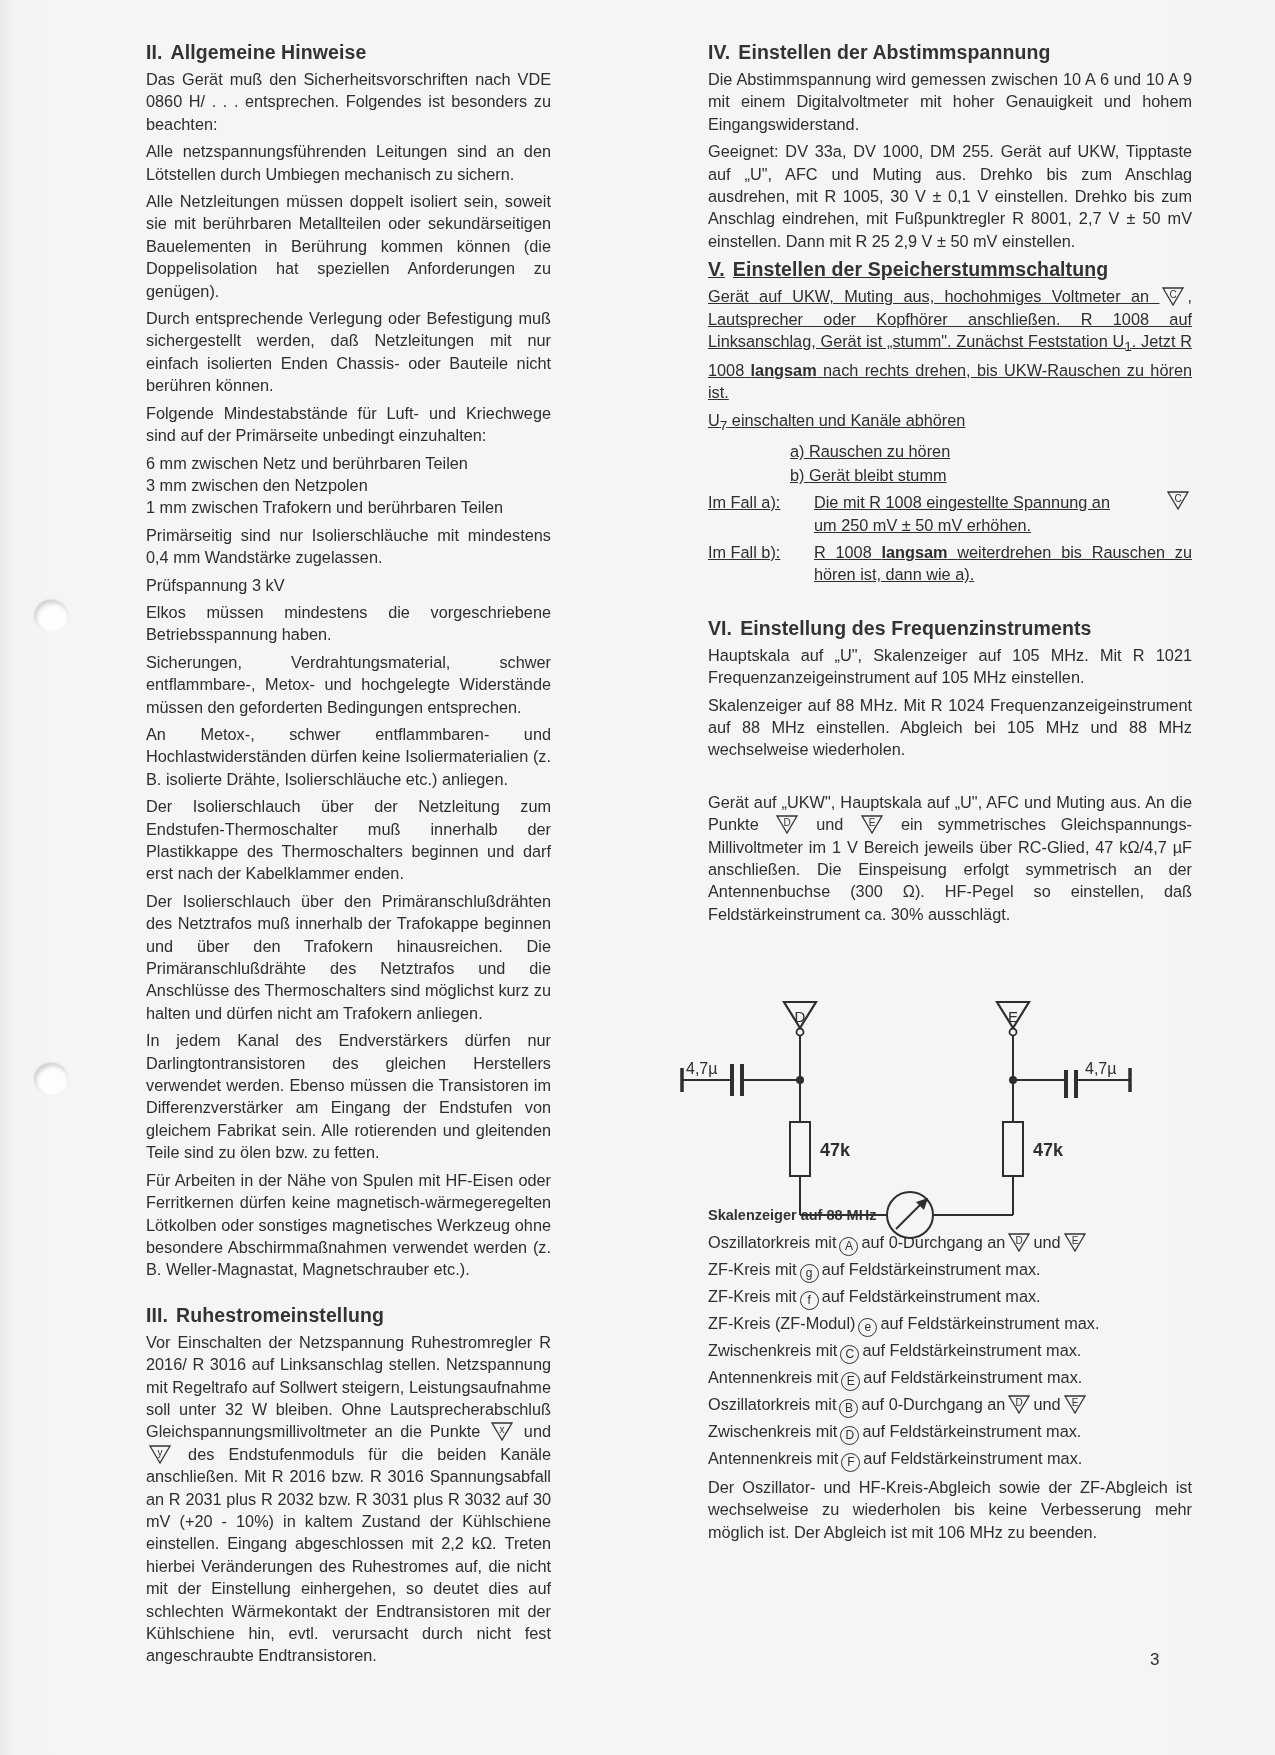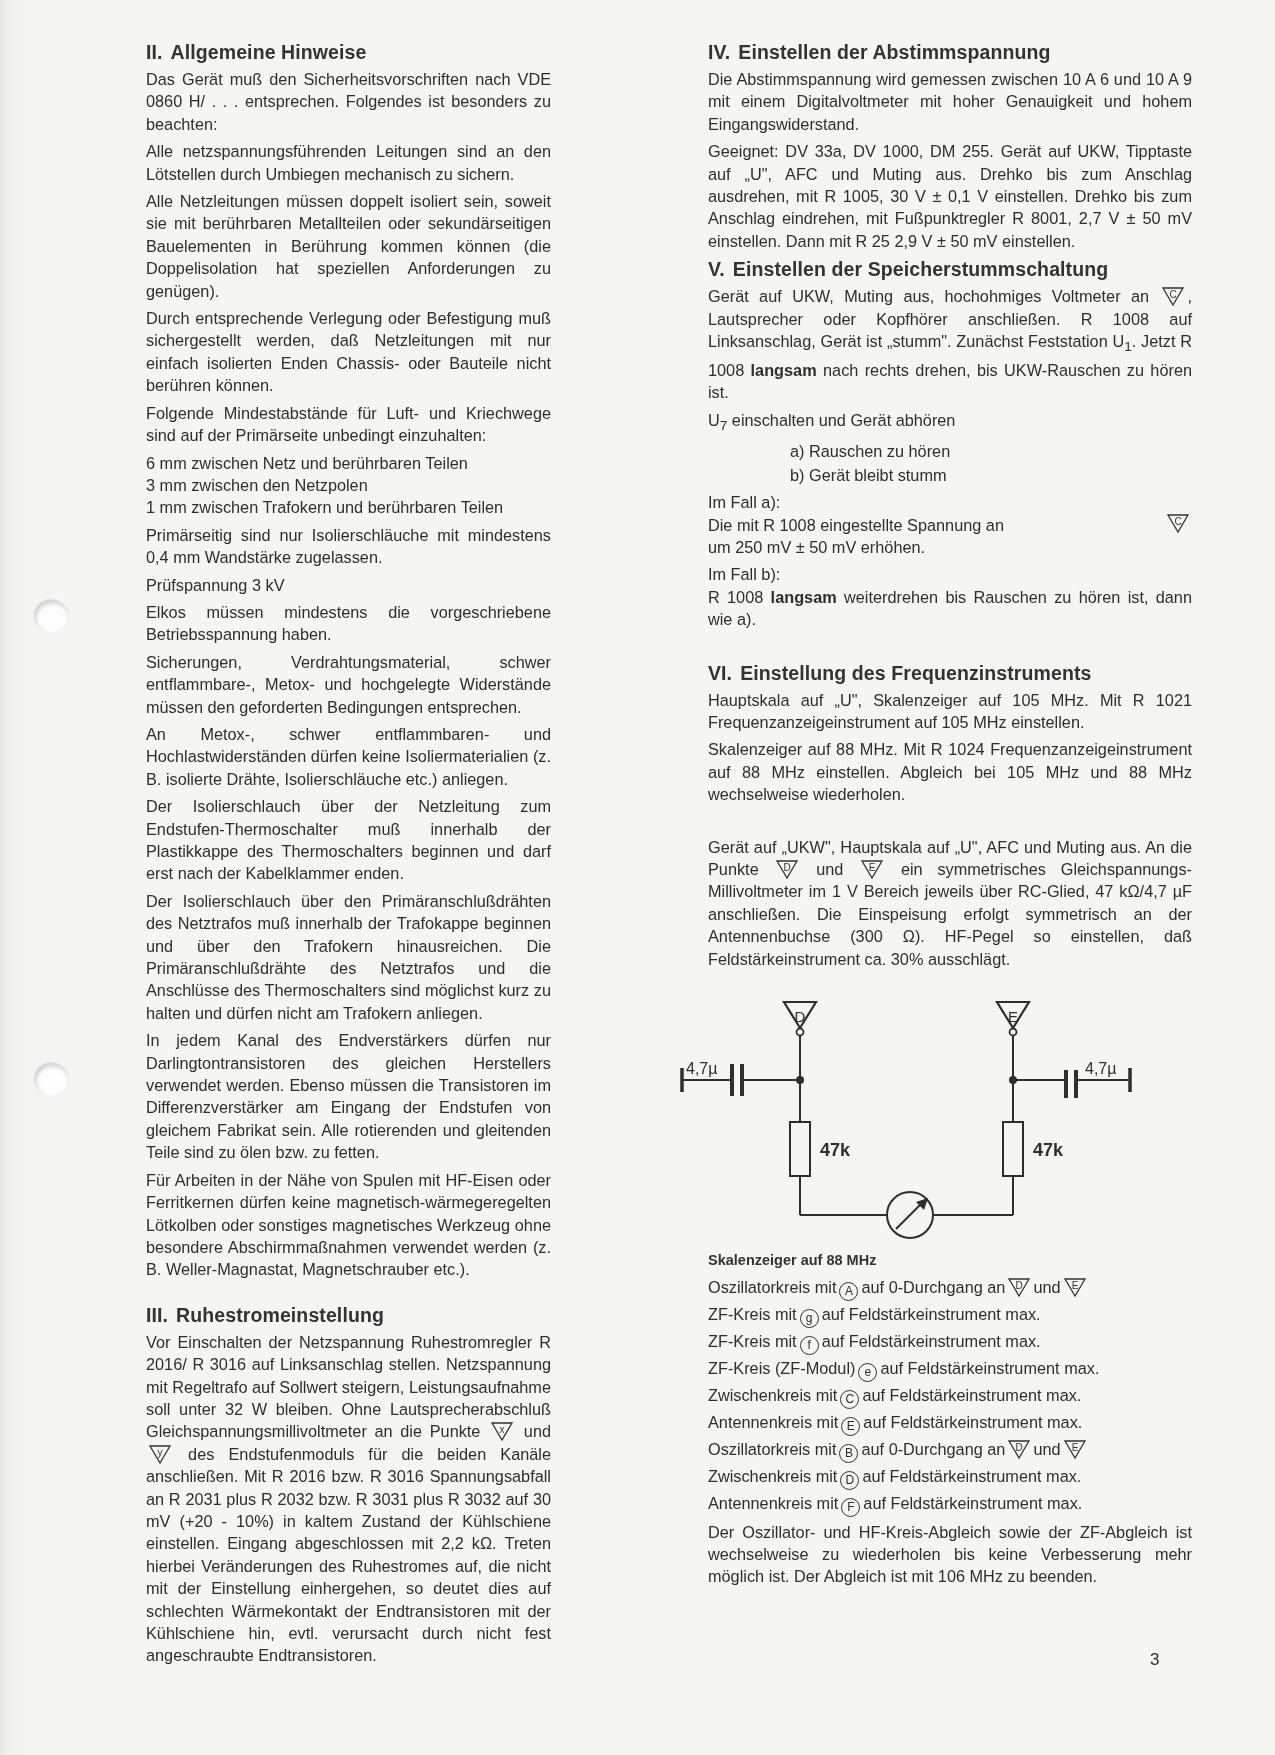--- a/index.html
+++ b/index.html
@@ -15,21 +15,21 @@
   h2{font-size:19.5px;font-weight:bold;margin:0 0 4px 0;line-height:24px;color:#333;letter-spacing:0.1px;}
   h2 .num{margin-right:8px;}
   p{margin:0 0 5px 0;text-align:justify;}
   .lines div{line-height:22.4px;}
   .sub{font-weight:bold;font-size:14.5px;margin:6px 0 2px 0;color:#333;}
   .step{white-space:nowrap;line-height:26.5px;}
   .tri{display:inline-block;position:relative;width:22px;height:19px;vertical-align:-4px;margin:0 3px;}
   .tri svg{position:absolute;left:0;top:0;}
   .circ{display:inline-block;width:17px;height:17px;border:1.3px solid #333;border-radius:50%;
         font-size:12px;line-height:17px;text-align:center;vertical-align:-2px;margin:0 3px;}
-  .fall{display:flex;margin-bottom:5px;flex-direction:column;}
+  .fall{display:flex;margin-bottom:5px;}
   .fall .lbl{width:106px;flex:none;}
   .fall .txt{flex:1;text-align:justify;}
   .indent{padding-left:82px;}
   .pagenum{position:absolute;left:1150px;top:1650px;font-size:17px;}
   .diagram{position:absolute;left:670px;top:990px;width:480px;height:260px;}
   b.bold{font-weight:bold;}
 </style>
 </head>
 <body>
 
@@ -79,32 +79,32 @@
     </section>
   </div>
 
   <div class="col col-right">
     <section>
       <h2><span class="num">IV.</span><span>Einstellen der Abstimmspannung</span></h2>
       <p>Die Abstimmspannung wird gemessen zwischen 10 A 6 und 10 A 9 mit einem Digitalvoltmeter mit hoher Genauigkeit und hohem Eingangswiderstand.</p>
       <p>Geeignet: DV 33a, DV 1000, DM 255. Gerät auf UKW, Tipptaste auf „U", AFC und Muting aus. Drehko bis zum Anschlag ausdrehen, mit R 1005, 30 V ± 0,1 V einstellen. Drehko bis zum Anschlag eindrehen, mit Fußpunktregler R 8001, 2,7 V ± 50 mV einstellen. Dann mit R 25 2,9 V ± 50 mV einstellen.</p>
     </section>
 
-    <section style="">
+    <section style="text-decoration:underline;">
       <h2><span class="num">V.</span><span>Einstellen der Speicherstummschaltung</span></h2>
       <p>
         <span>Gerät auf UKW, Muting aus, hochohmiges Voltmeter an</span>
         <span class="tri"><svg width="22" height="19" viewBox="0 0 22 19">
               <path d="M1 1 L21 1 L11 18 Z" fill="none" stroke="#333" stroke-width="1.3"></path>
               <text x="11" y="11" font-size="10" text-anchor="middle" fill="#333" font-family="Liberation Sans, sans-serif">C</text>
             </svg></span><span>, Lautsprecher oder Kopfhörer anschließen. R 1008 auf Linksanschlag, Gerät ist „stumm". Zunächst Feststation U</span><sub>1</sub><span>. Jetzt R 1008</span>
         <b class="bold">langsam</b>
         <span>nach rechts drehen, bis UKW-Rauschen zu hören ist.</span>
       </p>
-      <p style="margin-bottom:2px;"><span>U</span><sub>7</sub><span> einschalten und Gerät abhören</span></p>
+      <p style="margin-bottom:2px;"><span>U</span><sub>7</sub><span> einschalten und Kanäle abhören</span></p>
       <div class="indent" style="line-height:24px;">a) Rauschen zu hören</div>
       <div class="indent" style="line-height:24px;margin-bottom:4px;">b) Gerät bleibt stumm</div>
       <div class="fall">
         <div class="lbl">Im Fall a):</div>
         <div class="txt">
           <span>Die mit R 1008 eingestellte Spannung an</span>
           <span class="tri" style="float:right;">
               <svg width="22" height="19" viewBox="0 0 22 19">
                 <path d="M1 1 L21 1 L11 18 Z" fill="none" stroke="#333" stroke-width="1.3"></path>
                 <text x="11" y="11" font-size="10" text-anchor="middle" fill="#333" font-family="Liberation Sans, sans-serif">C</text>

